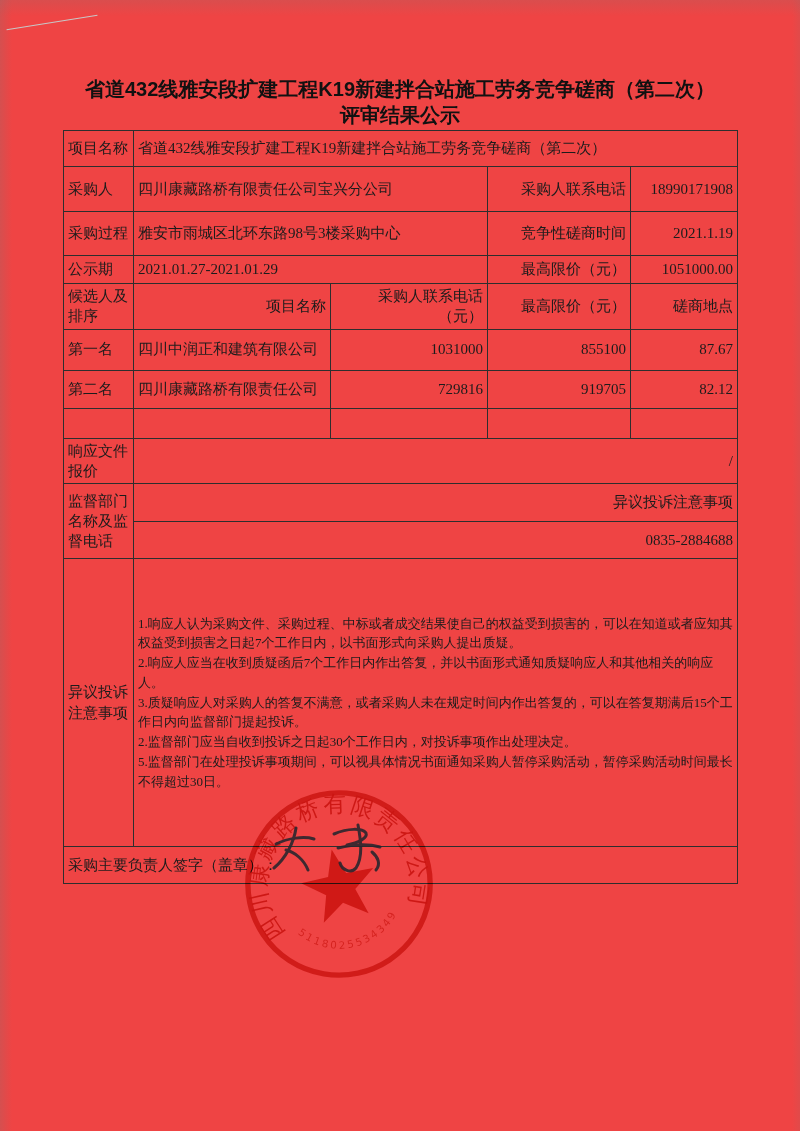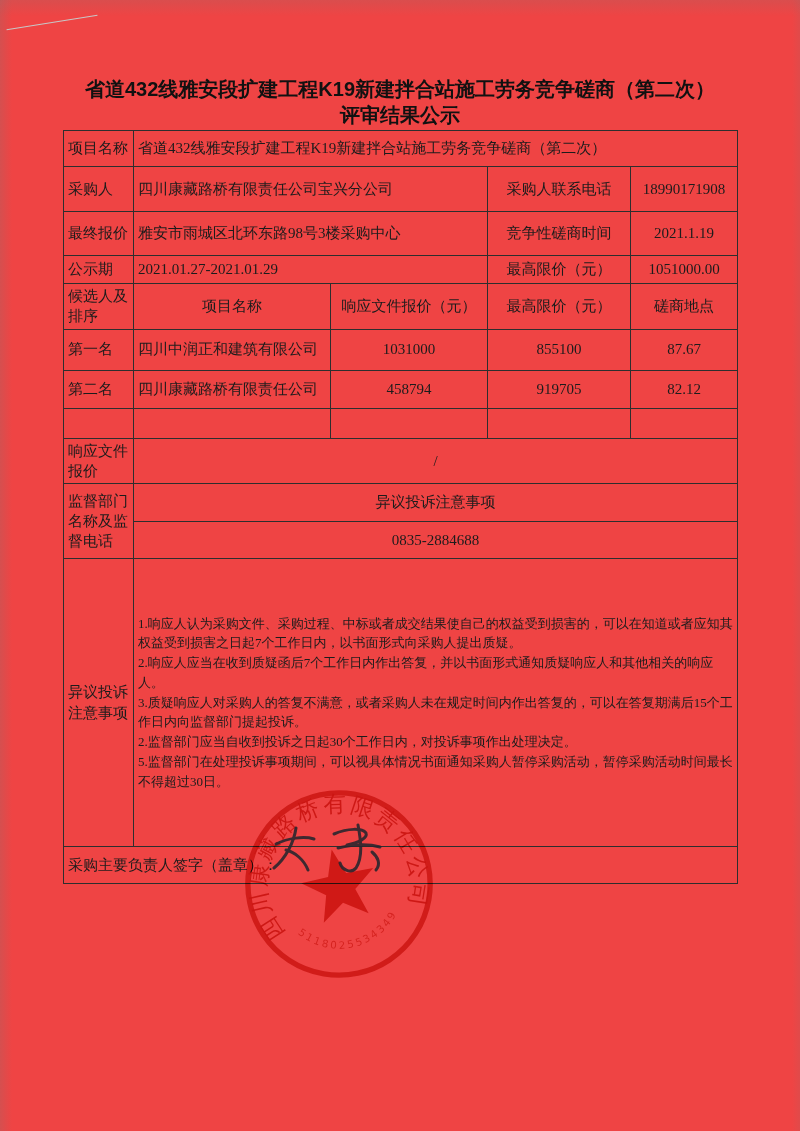--- a/index.html
+++ b/index.html
@@ -32,21 +32,21 @@
     border-collapse:collapse;table-layout:fixed;
   }
   table.doc td{
     border:1px solid #2e2e2e;
     font-size:15px;line-height:1.35;
     padding:2px 4px;
     vertical-align:middle;
     overflow:hidden;
   }
   td.lbl{text-align:left;padding-left:4px;}
-  td.ctr{text-align:center;}
+  td.ctr{text-align:right;}
   td.val{text-align:left;padding-left:6px;}
   td.notice-cell{padding:6px 10px 6px 8px;}
   .notice p{margin:0;font-size:13px;line-height:1.52;text-align:left;}
   td.sig-cell{padding-left:6px;font-size:15px;}
 
   .stamp{position:absolute;left:241px;top:786px;width:196px;height:196px;mix-blend-mode:multiply;opacity:.9;}
   .signature{position:absolute;left:268px;top:818px;width:140px;height:60px;}
 </style>
 </head>
 <body>
@@ -76,49 +76,49 @@
         <td class="lbl">项目名称</td>
         <td class="val" colspan="4">省道432线雅安段扩建工程K19新建拌合站施工劳务竞争磋商（第二次）</td>
       </tr>
       <tr style="height:45px">
         <td class="lbl">采购人</td>
         <td class="val" colspan="2">四川康藏路桥有限责任公司宝兴分公司</td>
         <td class="ctr">采购人联系电话</td>
         <td class="ctr">18990171908</td>
       </tr>
       <tr style="height:44px">
-        <td class="lbl">最终报价</td>
+        <td class="lbl">采购过程</td>
         <td class="val" colspan="2">雅安市雨城区北环东路98号3楼采购中心</td>
         <td class="ctr">竞争性磋商时间</td>
         <td class="ctr">2021.1.19</td>
       </tr>
       <tr style="height:28px">
         <td class="lbl">公示期</td>
         <td class="val" colspan="2">2021.01.27-2021.01.29</td>
         <td class="ctr">最高限价（元）</td>
         <td class="ctr">1051000.00</td>
       </tr>
       <tr style="height:36px">
         <td class="lbl">候选人及排序</td>
         <td class="ctr">项目名称</td>
-        <td class="ctr">响应文件报价（元）</td>
+        <td class="ctr">采购人联系电话（元）</td>
         <td class="ctr">最高限价（元）</td>
         <td class="ctr">磋商地点</td>
       </tr>
       <tr style="height:41px">
         <td class="lbl">第一名</td>
         <td class="val">四川中润正和建筑有限公司</td>
         <td class="ctr">1031000</td>
         <td class="ctr">855100</td>
         <td class="ctr">87.67</td>
       </tr>
       <tr style="height:38px">
         <td class="lbl">第二名</td>
         <td class="val">四川康藏路桥有限责任公司</td>
-        <td class="ctr">458794</td>
+        <td class="ctr">729816</td>
         <td class="ctr">919705</td>
         <td class="ctr">82.12</td>
       </tr>
       <tr style="height:30px">
         <td class="lbl"></td>
         <td class="val"></td>
         <td class="ctr"></td>
         <td class="ctr"></td>
         <td class="ctr"></td>
       </tr>

